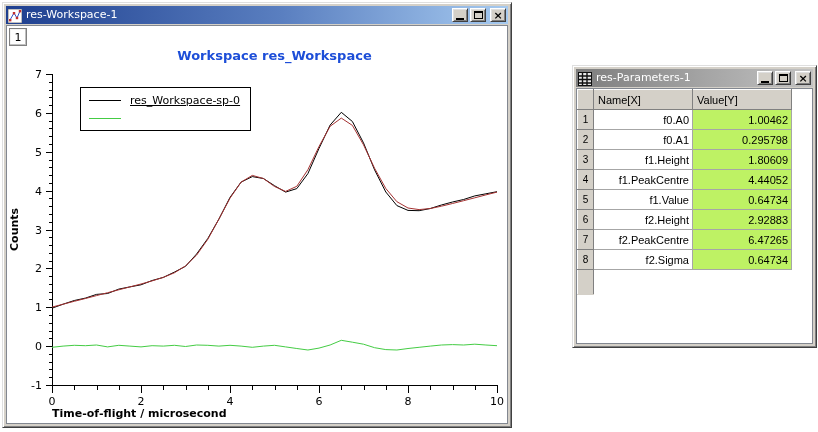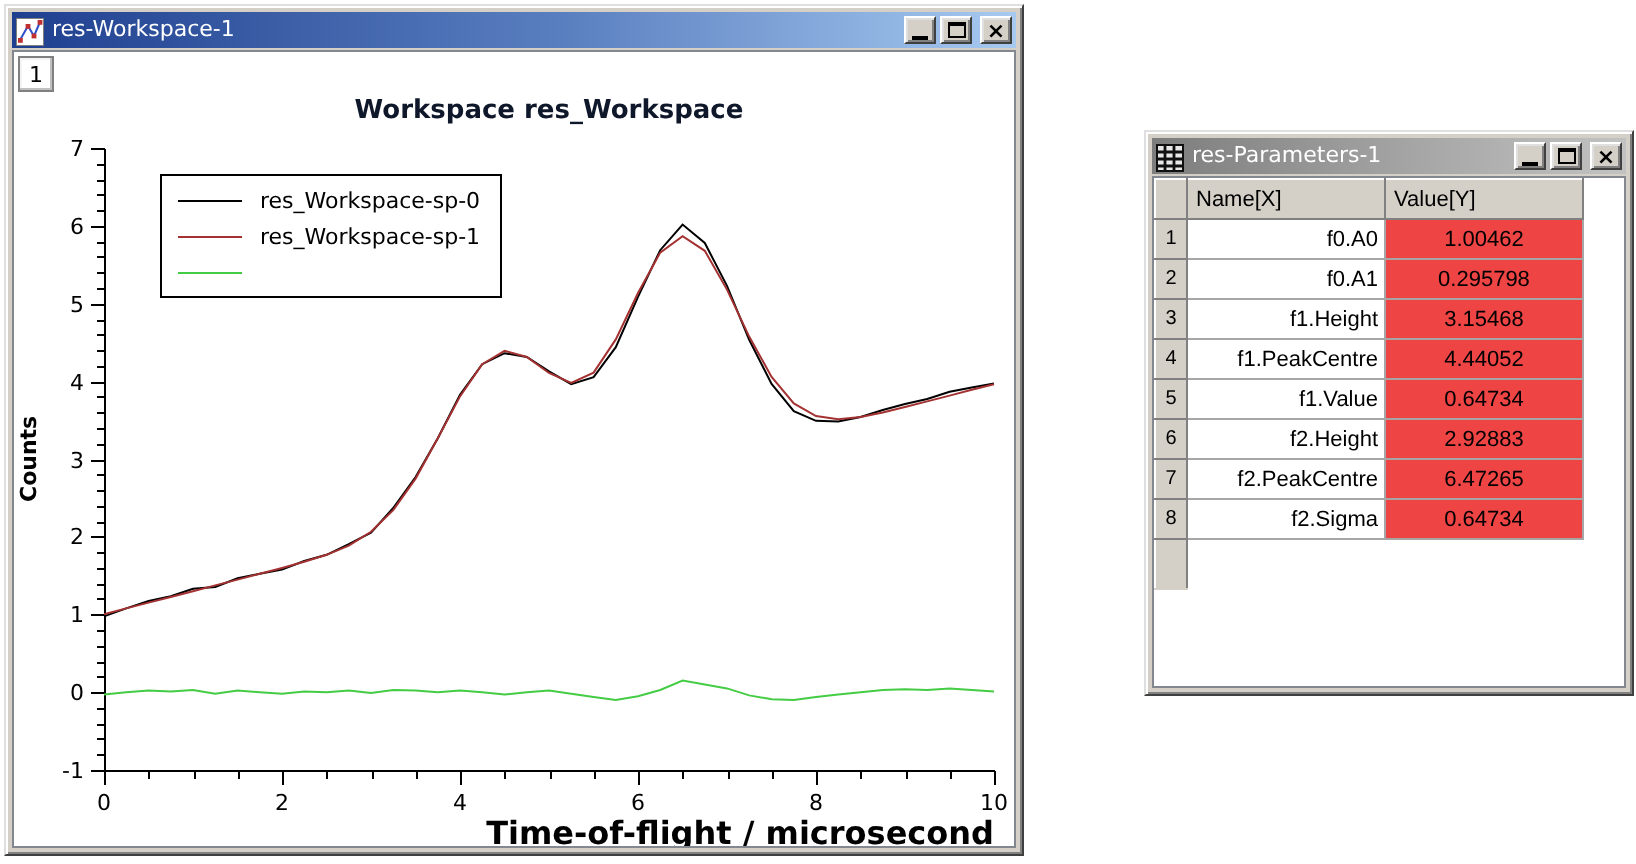--- a/index.html
+++ b/index.html
@@ -43,56 +43,56 @@
   
   #workspace-window{left:2px;top:2px;width:510px;height:426px;}
   .layerbtn{
     position:absolute;left:2px;top:2px;width:18px;height:18px;z-index:5;
     background:#ffffff;border:1px solid #808080;
     box-shadow:inset -1px -1px 0 #c0c0c0, inset 1px 1px 0 #f4f4f4;
     font:11px "DejaVu Sans",sans-serif;color:#000;padding:0;text-align:center;
   }
   .chart-title{
     position:absolute;left:45px;width:445px;top:22px;text-align:center;
-    font-size:13px;font-weight:bold;color:#0f172a;
+    font-size:13px;font-weight:bold;color:#1d4ed8;
   }
   .ylabel{
     position:absolute;left:1px;top:48px;height:311px;
     writing-mode:vertical-rl;transform:rotate(180deg);text-align:center;
     font-size:11px;font-weight:bold;color:#000;
   }
   .xlabel{
-    position:absolute;left:45px;width:445px;top:381px;text-align:right;
-    font-size:16px;font-weight:bold;color:#000;
+    position:absolute;left:45px;width:445px;top:381px;text-align:left;
+    font-size:11px;font-weight:bold;color:#000;
   }
   #plot-svg{position:absolute;left:0;top:0;}
   .legend{
     position:absolute;left:73px;top:61px;background:#ffffff;
-    border:1px solid #000000;padding:3px 10px 3px 8px;z-index:4;
+    border:1px solid #000000;padding:3px 10px 3px 8px;z-index:4;text-decoration:underline;
   }
   .legend-item{display:flex;align-items:center;height:18px;white-space:nowrap;}
   .lsw{display:inline-block;width:32px;height:0;border-top:1px solid #000;margin-right:9px;flex:0 0 32px;}
   .llb{font-size:11px;color:#000;}
   
   #parameters-window{left:572px;top:45px;width:245px;height:283px;margin-top:20px;}
   #ptable{
     border-collapse:collapse;table-layout:fixed;width:215px;
     font-family:Liberation Sans, sans-serif;font-size:11px;color:#000;
   }
   #ptable th,#ptable td{height:19px;overflow:hidden;white-space:nowrap;}
   #ptable .rn{
     width:15px;background:#d4d0c8;font-weight:normal;font-size:10px;text-align:center;
     border:1px solid;border-color:#ffffff #808080 #808080 #ffffff;padding:0;
   }
   #ptable .ch{
     background:#d4d0c8;font-weight:normal;text-align:left;padding:0 4px;
     border:1px solid;border-color:#ffffff #808080 #808080 #ffffff;
   }
   #ptable .nm{width:100px;background:#fff;border:1px solid #a6a6a6;padding:0 3px;text-align:right;}
-  #ptable .vl{width:100px;background:#ef4444;border:1px solid #a6a6a6;padding:0 3px;text-align:center;}
+  #ptable .vl{width:100px;background:#bef264;border:1px solid #a6a6a6;padding:0 3px;text-align:right;}
   #ptable .rfill{height:24px;background:#d4d0c8;border:1px solid;border-color:#ffffff #808080 #d4d0c8 #ffffff;}
   #ptable .tfill{background:#ffffff;border:none;}
 </style>
 </head>
 <body>
 
 <section class="window" id="workspace-window">
   <div class="titlebar active">
     <span class="wicon">
       <svg width="14" height="14" viewBox="0 0 14 14">
@@ -206,24 +206,20 @@
         <polyline points="45.0,281.1 56.1,278.2 67.3,275.3 78.4,272.5 89.5,269.6 100.6,266.7 111.8,263.8 122.9,260.9 134.0,258.0 145.1,254.9 156.3,251.4 167.4,246.8 178.5,239.9 189.6,229.1 200.8,213.3 211.9,193.1 223.0,172.2 234.1,156.1 245.3,149.4 256.4,152.5 267.5,160.5 278.6,165.4 289.8,160.3 300.9,143.7 312.0,120.5 323.1,100.3 334.3,92.1 345.4,99.4 356.5,118.8 367.6,142.3 378.8,162.5 389.9,175.7 401.0,182.0 412.1,183.6 423.3,182.5 434.4,180.2 445.5,177.5 456.6,174.7 467.8,171.8 478.9,168.9 490.0,166.1" fill="none" stroke="#a53232" stroke-width="1"></polyline>
         <polyline points="45.0,321.3 56.1,320.1 67.3,319.3 78.4,319.7 89.5,319.0 100.6,320.9 111.8,319.3 122.9,320.1 134.0,320.9 145.1,319.7 156.3,320.1 167.4,319.3 178.5,320.5 189.6,319.0 200.8,319.3 211.9,320.1 223.0,319.3 234.1,320.1 245.3,321.3 256.4,320.1 267.5,319.3 278.6,320.9 289.8,322.5 300.9,324.0 312.0,322.1 323.1,319.0 334.3,314.3 345.4,316.2 356.5,318.2 367.6,321.7 378.8,323.6 389.9,324.0 401.0,322.5 412.1,321.3 423.3,320.1 434.4,319.0 445.5,318.6 456.6,319.0 467.8,318.2 478.9,319.0 490.0,319.7" fill="none" stroke="#44cc44" stroke-width="1"></polyline>
       </svg>
     <div class="xlabel">Time-of-flight / microsecond</div>
     <div class="legend" id="legend">
         <div class="legend-item">
           <span class="lsw" style="border-top-color: rgb(0, 0, 0);"></span>
           <span class="llb">res_Workspace-sp-0</span>
         </div>
         <div class="legend-item">
-          <span class="lsw" style="border-top-color: rgb(165, 50, 50);"></span>
-          <span class="llb">res_Workspace-sp-1</span>
-        </div>
-        <div class="legend-item">
           <span class="lsw" style="border-top-color: rgb(68, 204, 68);"></span>
         </div>
       </div>
   </div>
 </section>
 
 <section class="window" id="parameters-window">
   <div class="titlebar inactive">
     <span class="wicon">
       <svg width="14" height="14" viewBox="0 0 14 14">
@@ -258,21 +254,21 @@
             <td class="vl">1.00462</td>
           </tr>
           <tr>
             <th class="rn">2</th>
             <td class="nm">f0.A1</td>
             <td class="vl">0.295798</td>
           </tr>
           <tr>
             <th class="rn">3</th>
             <td class="nm">f1.Height</td>
-            <td class="vl">3.15468</td>
+            <td class="vl">1.80609</td>
           </tr>
           <tr>
             <th class="rn">4</th>
             <td class="nm">f1.PeakCentre</td>
             <td class="vl">4.44052</td>
           </tr>
           <tr>
             <th class="rn">5</th>
             <td class="nm">f1.Value</td>
             <td class="vl">0.64734</td>

